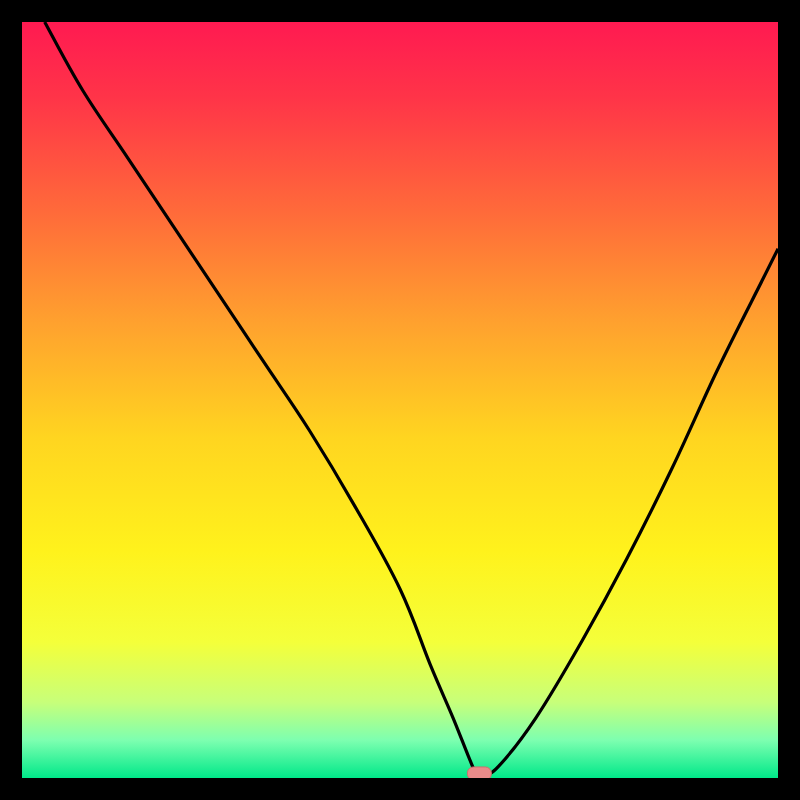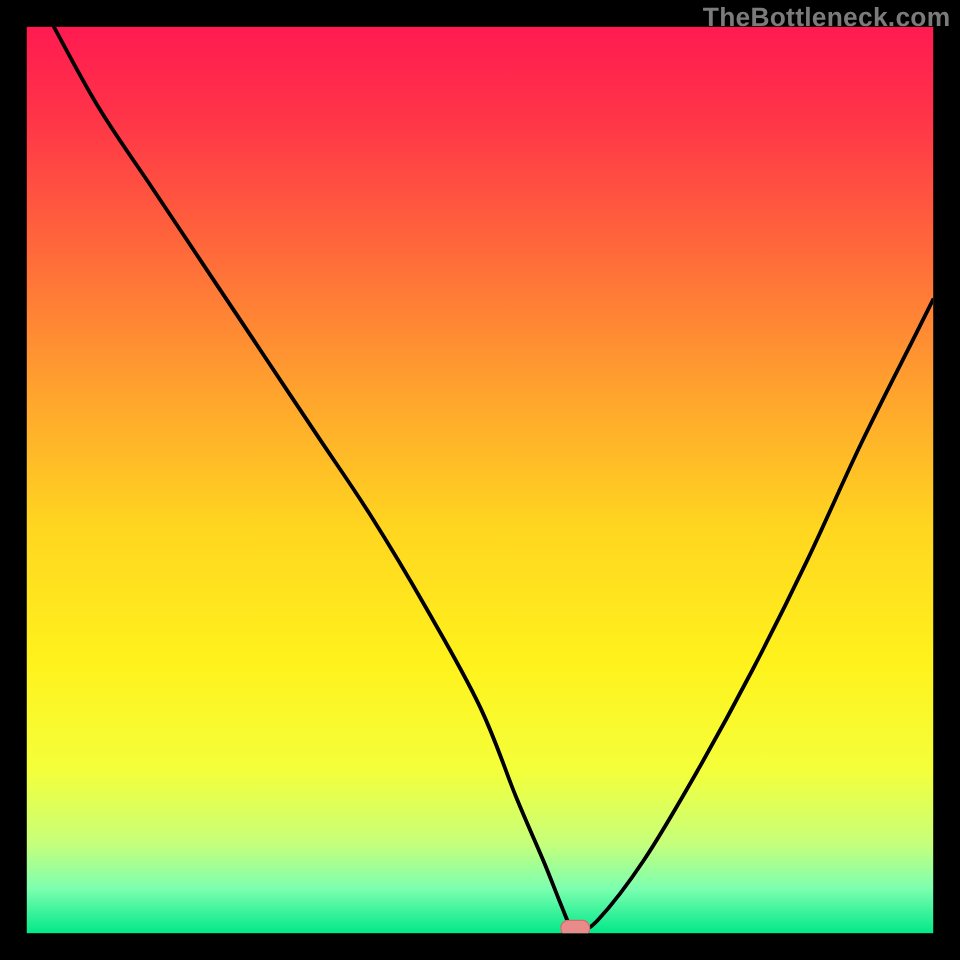--- a/index.html
+++ b/index.html
@@ -36,21 +36,20 @@
     color: #7b7b7b;
     letter-spacing: 0.2px;
   }
   svg { display: block; }
 </style>
 </head>
 <body>
 
 <div class="frame">
 
-  <div class="watermark">TheBottleneck.com</div>
 
   <div class="plot">
     <svg id="chart-svg" width="756" height="756" viewBox="0 0 756 756">
       <defs>
         <linearGradient id="bg-grad" x1="0" y1="0" x2="0" y2="1">
             <stop offset="0%" stop-color="#ff1a51"></stop>
             <stop offset="10%" stop-color="#ff3448"></stop>
             <stop offset="25%" stop-color="#ff6a3a"></stop>
             <stop offset="40%" stop-color="#ffa22e"></stop>
             <stop offset="55.00000000000001%" stop-color="#ffd520"></stop>

